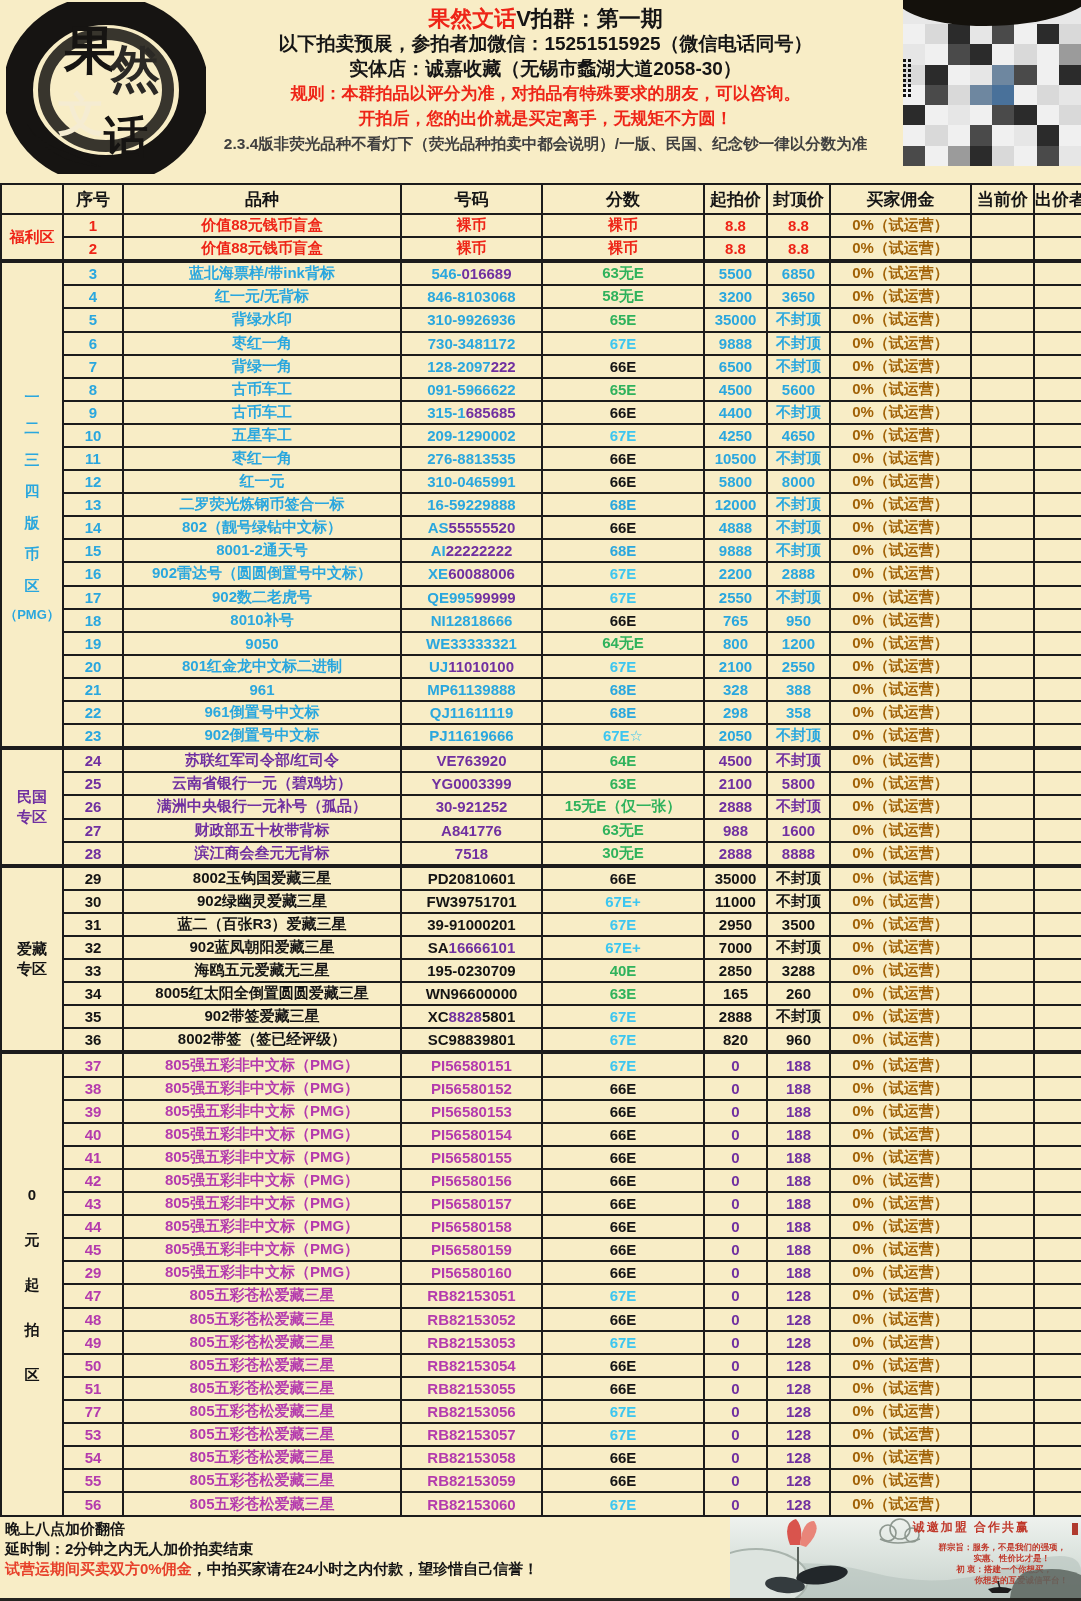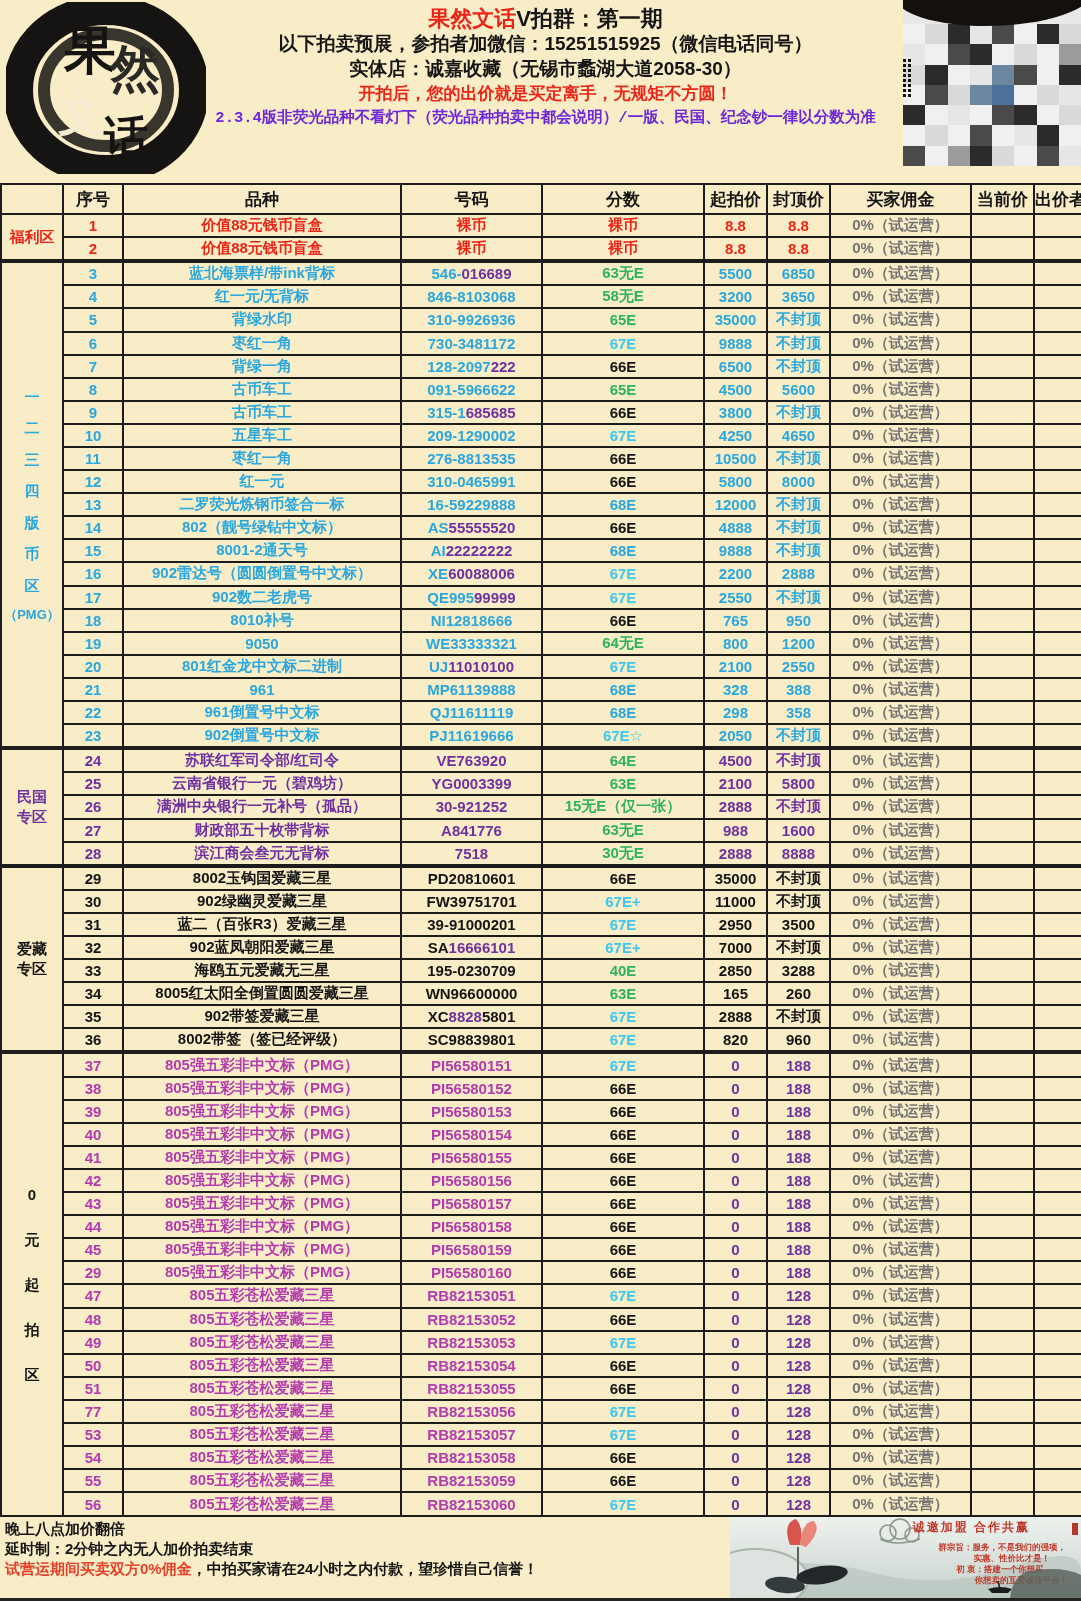--- a/index.html
+++ b/index.html
@@ -8,21 +8,21 @@
         border-bottom:3px solid #23231f;box-sizing:border-box;font-weight:bold;}
 
   
   .top-header{position:absolute;top:0;left:0;width:1081px;height:183px;}
   .hlines{position:absolute;left:200px;right:190px;top:6px;text-align:center;line-height:25px;}
   .h-title{font-size:22px;color:#151515;}
   .h-title .brand{color:#ee2417;}
   .h-red{color:#ee2417;font-size:19px;}
   .h-black{color:#151515;font-size:19px;}
   .h-rule{color:#ee2417;font-size:17px;}
-  .h-rule3{color:#6d28d9;font-size:15.5px;font-family:Liberation Mono, monospace;}
+  .h-rule3{color:#404040;font-size:15.5px;}
 
   
   .logo{position:absolute;left:6px;top:2px;width:200px;height:172px;}
   .logo svg{display:block;}
 
   
   .qr{position:absolute;right:0;top:0;width:178px;height:166px;overflow:hidden;background:#e8e8e8;}
   .qr .cap{position:absolute;left:-8px;top:-16px;width:200px;height:42px;background:#14110c;
            border-radius:0 0 55% 45% / 0 0 90% 70%;}
   .qr .grid{position:absolute;left:0;top:24px;width:178px;height:142px;display:grid;
@@ -38,21 +38,21 @@
   table.sheet th{font-size:17px;color:#151515;height:28px;}
   table.sheet td{font-size:15px;height:21px;}
   tr.zone-sep td{border-top-width:4px;}
   .group-cell{font-size:17px;}
   .group-cell div{line-height:1.35;}
   .group-cell.vertical div{line-height:2.1;}
   .g-start-37.vertical div{line-height:3.0;}
   .group-cell .sub{font-size:13px;line-height:1.3;}
 
   .c-red{color:#ee2417;}
-  .c-fee{color:#737373;}
+  .c-fee{color:#a16207;}
   .c-cyan{color:#2aa7de;}
   .c-sky{color:#3cc6f0;}
   .c-green{color:#2fb25c;}
   .c-purple{color:#7030a0;}
   .c-magenta{color:#b43bad;}
   .c-black{color:#141414;}
 
   
   .footer{position:absolute;left:0;top:1517px;width:1081px;height:81px;}
   .fl{position:absolute;left:5px;top:2px;width:730px;font-size:15px;color:#151515;line-height:20px;}
@@ -75,20 +75,21 @@
         <text x="104" y="84" font-size="50" font-weight="bold" fill="#2b2925">然</text>
         <text x="52" y="128" font-size="46" font-weight="bold" fill="#f5ecd2">文</text>
         <text x="98" y="150" font-size="44" font-weight="bold" fill="#161412">话</text>
       </svg>
     </div>
 
     <div class="hlines">
       <div class="h-title"><span class="brand">果然文话</span><span>V拍群：第一期</span></div>
       <div class="h-black">以下拍卖预展，参拍者加微信：15251515925（微信电话同号）</div>
       <div class="h-black">实体店：诚嘉收藏（无锡市蠡湖大道2058-30）</div>
+      <div class="h-rule">规则：本群拍品以评分为准，对拍品有特殊要求的朋友，可以咨询。</div>
       <div class="h-rule">开拍后，您的出价就是买定离手，无规矩不方圆！</div>
       <div class="h-rule3">2.3.4版非荧光品种不看灯下（荧光品种拍卖中都会说明）/一版、民国、纪念钞一律以分数为准</div>
     </div>
 
     <div class="qr">
       <div class="grid">
           <div style="background: rgb(240, 240, 240);"></div>
           <div style="background: rgb(217, 217, 217);"></div>
           <div style="background: rgb(43, 43, 43);"></div>
           <div style="background: rgb(230, 230, 230);"></div>
@@ -275,21 +276,21 @@
           <td class="c-cyan">5600</td>
           <td class="c-fee">0%（试运营）</td>
           <td></td>
           <td></td>
         </tr>
         <tr>
           <td class="c-cyan">9</td>
           <td class="c-cyan">古币车工</td>
           <td><span class="c-cyan">315-1</span><span class="c-purple">685685</span></td>
           <td class="c-black">66E</td>
-          <td class="c-cyan">3800</td>
+          <td class="c-cyan">4400</td>
           <td class="c-cyan">不封顶</td>
           <td class="c-fee">0%（试运营）</td>
           <td></td>
           <td></td>
         </tr>
         <tr>
           <td class="c-cyan">10</td>
           <td class="c-cyan">五星车工</td>
           <td><span class="c-cyan">209-1290002</span></td>
           <td class="c-sky">67E</td>

